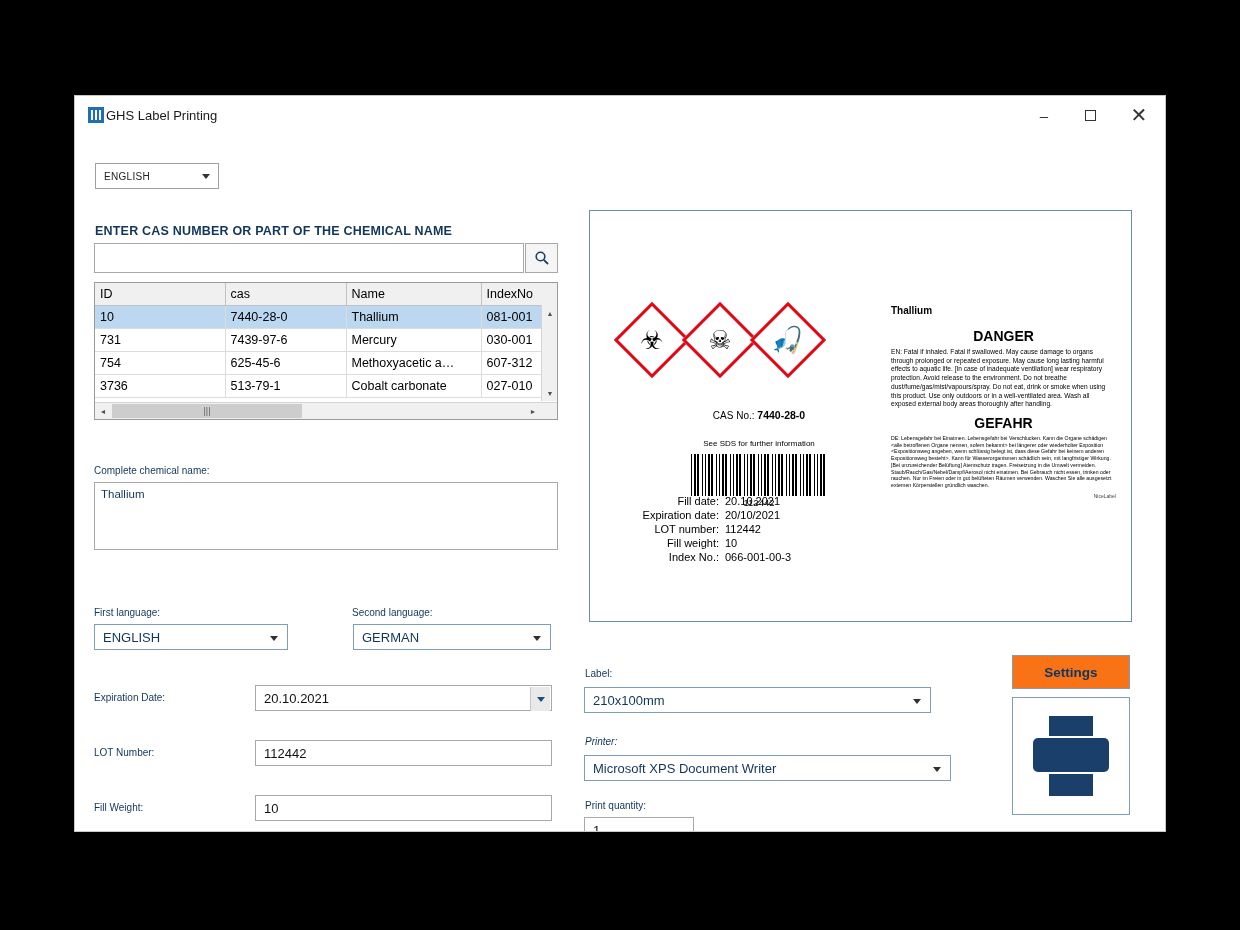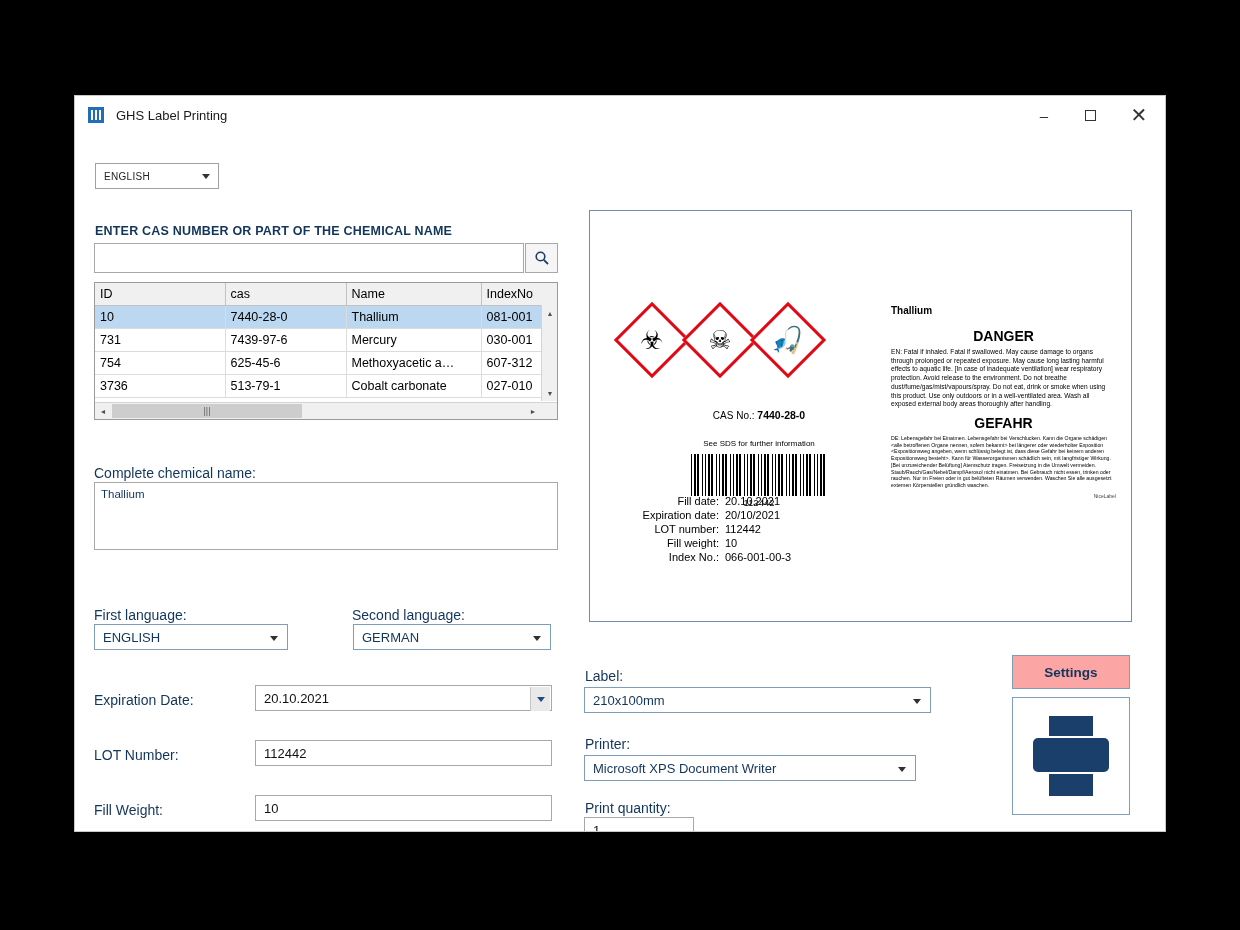--- a/index.html
+++ b/index.html
@@ -31,21 +31,21 @@
     position: relative;
     flex: none;
   }
   #app-icon i {
     position: absolute; top: 3px; width: 2px; height: 10px; background: #fff;
   }
   #app-icon i:nth-child(1) { left: 3px; }
   #app-icon i:nth-child(2) { left: 7px; }
   #app-icon i:nth-child(3) { left: 11px; }
   #title-text {
-    margin-left: 12px;
+    margin-left: 2px;
     font-size: 13px;
     color: #1a1a1a;
   }
   .win-btns {
     position: absolute; right: 0; top: 0; height: 38px;
     display: flex; align-items: center;
   }
   .win-btn {
     width: 46px; height: 38px;
     display: flex; align-items: center; justify-content: center;
@@ -187,21 +187,21 @@
     border: 1px solid #7f9db9;
     background: #ffffff;
     color: #12355b;
     font-size: 13px;
     font-weight: bold;
     display: flex; align-items: center; justify-content: center;
   }
 
   .field-label {
     position: absolute;
-    font-size: 14px;
+    font-size: 10px;
     color: #12355b;
   }
   #cname-label { left: 19px; top: 331px; }
   #cname-box {
     position: absolute; left: 19px; top: 348px;
     width: 464px; height: 68px;
     border: 1px solid #a8a8a8;
     background: #fff;
     font-size: 11.5px;
     color: #12355b;
@@ -319,31 +319,31 @@
 
   #right-text { position: absolute; left: 300px; top: 72px; width: 225px; color: #000; }
   #right-text .chem { font-size: 10px; font-weight: bold; margin-bottom: 12px; }
   #right-text .signal { font-size: 14px; font-weight: bold; text-align: center; margin: 6px 0 4px; }
   #right-text .para { font-size: 6.6px; line-height: 1.32; text-align: left; }
   #right-text .para.small { font-size: 5.2px; line-height: 1.3; }
   #right-text .brand { font-size: 5px; text-align: right; margin-top: 4px; color: #444; }
 
   
   #label-label   { left: 510px; top: 534px; }
-  #printer-label { left: 510px; top: 602px; }
+  #printer-label { left: 510px; top: 602px; font-style: italic; }
   #qty-label     { left: 510px; top: 666px; }
   #label-combo   { left: 509px; top: 553px; width: 347px; }
-  #printer-combo { left: 509px; top: 621px; width: 332px; }
+  #printer-combo { left: 509px; top: 621px; width: 367px; }
   #qty-box       { left: 509px; top: 683px; width: 110px; }
 
   #settings-btn {
     position: absolute; left: 937px; top: 521px;
     width: 118px; height: 34px;
     border: 1px solid #7f9db9;
-    background: #fca5a5;
+    background: #f97316;
     color: #12355b;
     font-weight: bold;
     font-size: 13.5px;
     display: flex; align-items: center; justify-content: center;
   }
   #print-btn {
     position: absolute; left: 937px; top: 563px;
     width: 118px; height: 118px;
     border: 1px solid #7f9db9;
     background: #fff;

